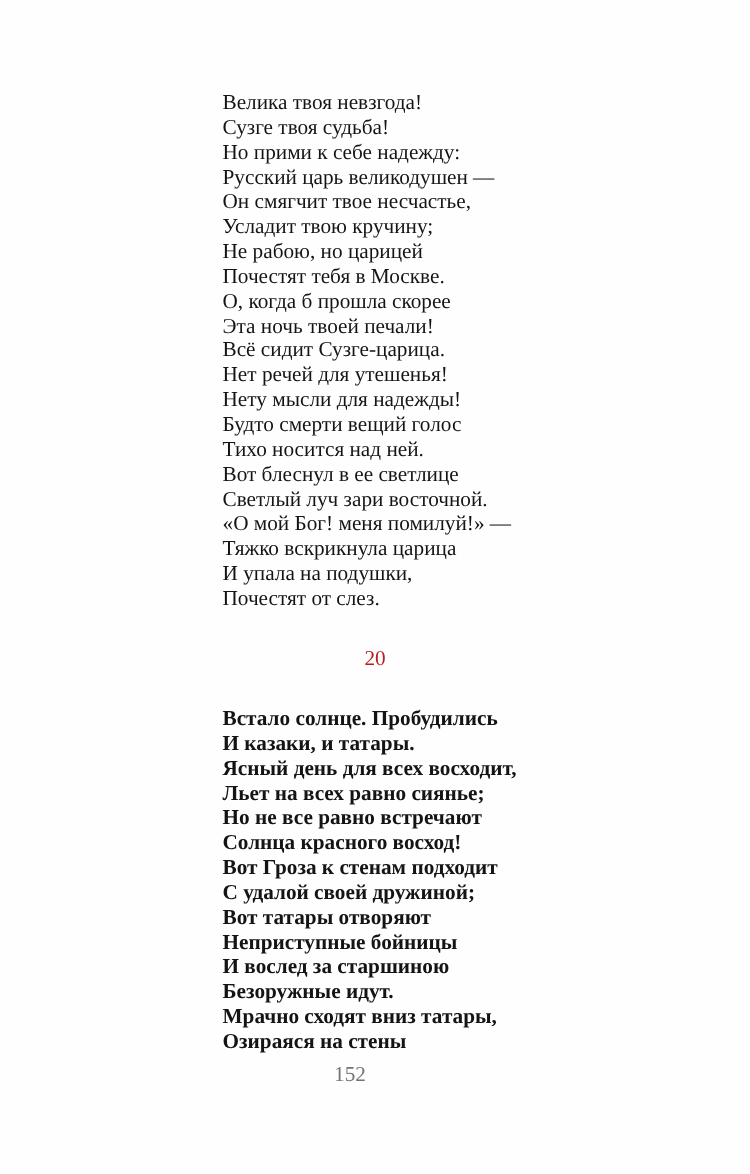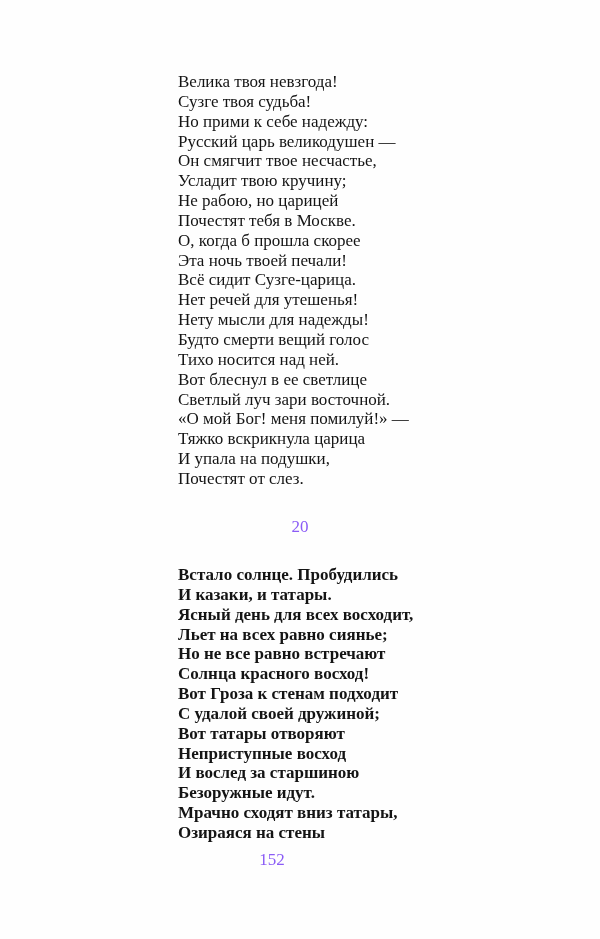--- a/index.html
+++ b/index.html
@@ -2,22 +2,22 @@
 <html><head>
   <meta charset="utf-8">
   <style>
     html, body { margin: 0; padding: 0; background: #ffffff; }
     body { width: 600px; height: 939px; position: relative; overflow: hidden; }
     .page { position: absolute; left: 0; top: 0; width: 600px; height: 939px; background: #fefefe; }
     .stanza { position: absolute; left: 178px; font-family: "Liberation Serif", "DejaVu Serif", serif; font-size: 17px; line-height: 19.85px; color: #141414; margin-top: 8px; }
     .stanza .line { white-space: nowrap; display: block; }
     #stanza-1 { top: 64px; }
     #stanza-2 { top: 557px; font-weight: bold; }
-    .section-number { position: absolute; left: 0; width: 600px; text-align: center; top: 517px; font-family: "Liberation Serif", "DejaVu Serif", serif; font-size: 17px; color: #8b5cf6; }
-    .page-number { position: absolute; left: 0; width: 544px; text-align: center; top: 850px; font-family: "Liberation Serif", "DejaVu Serif", serif; font-size: 17px; color: #8b5cf6; }
+    .section-number { position: absolute; left: 0; width: 600px; text-align: center; top: 517px; font-family: "Liberation Serif", "DejaVu Serif", serif; font-size: 17px; color: #b91c1c; }
+    .page-number { position: absolute; left: 0; width: 544px; text-align: center; top: 850px; font-family: "Liberation Serif", "DejaVu Serif", serif; font-size: 17px; color: #737373; padding-left: 8px; }
   </style>
 </head>
 <body>
 
 <div class="page">
   <div class="stanza" id="stanza-1">
     <span class="line">Велика твоя невзгода!</span>
     <span class="line">Сузге твоя судьба!</span>
     <span class="line">Но прими к себе надежду:</span>
     <span class="line">Русский царь великодушен —</span>
@@ -45,21 +45,21 @@
   <div class="stanza" id="stanza-2">
     <span class="line">Встало солнце. Пробудились</span>
     <span class="line">И казаки, и татары.</span>
     <span class="line">Ясный день для всех восходит,</span>
     <span class="line">Льет на всех равно сиянье;</span>
     <span class="line">Но не все равно встречают</span>
     <span class="line">Солнца красного восход!</span>
     <span class="line">Вот Гроза к стенам подходит</span>
     <span class="line">С удалой своей дружиной;</span>
     <span class="line">Вот татары отворяют</span>
-    <span class="line">Неприступные восход</span>
+    <span class="line">Неприступные бойницы</span>
     <span class="line">И вослед за старшиною</span>
     <span class="line">Безоружные идут.</span>
     <span class="line">Мрачно сходят вниз татары,</span>
     <span class="line">Озираяся на стены</span>
   </div>
 
   <div class="page-number">152</div>
 </div>
 
 </body></html>

